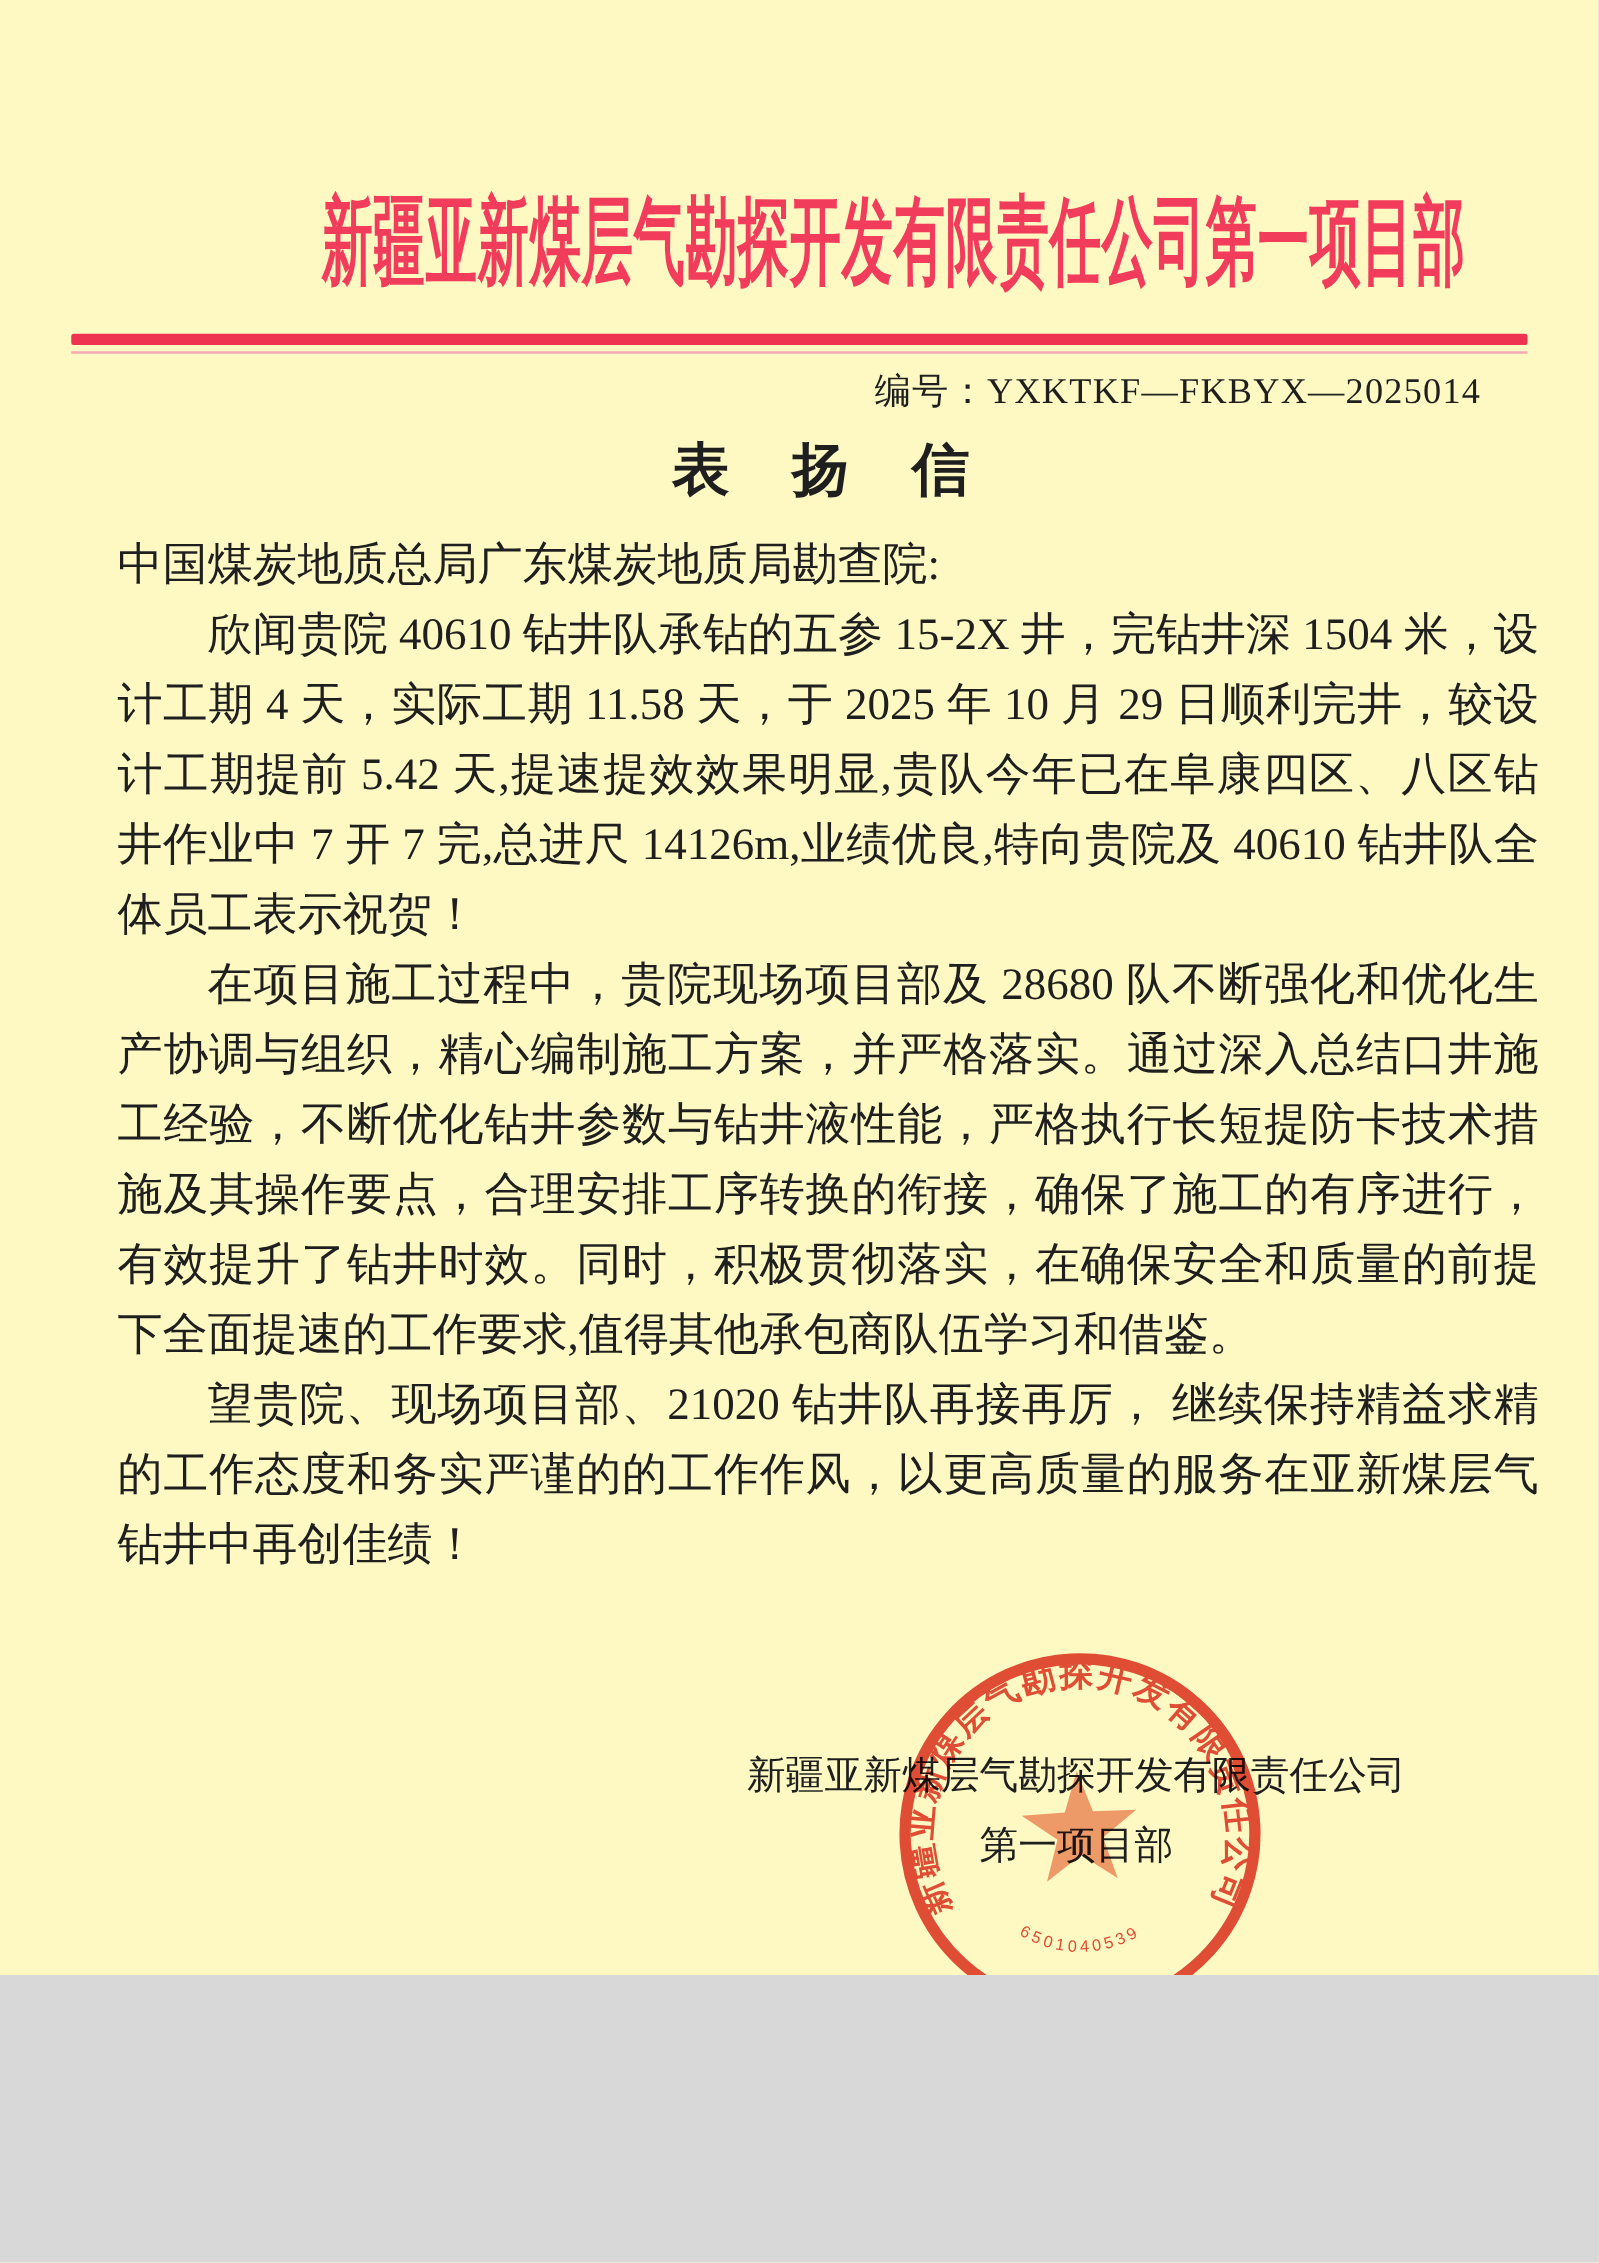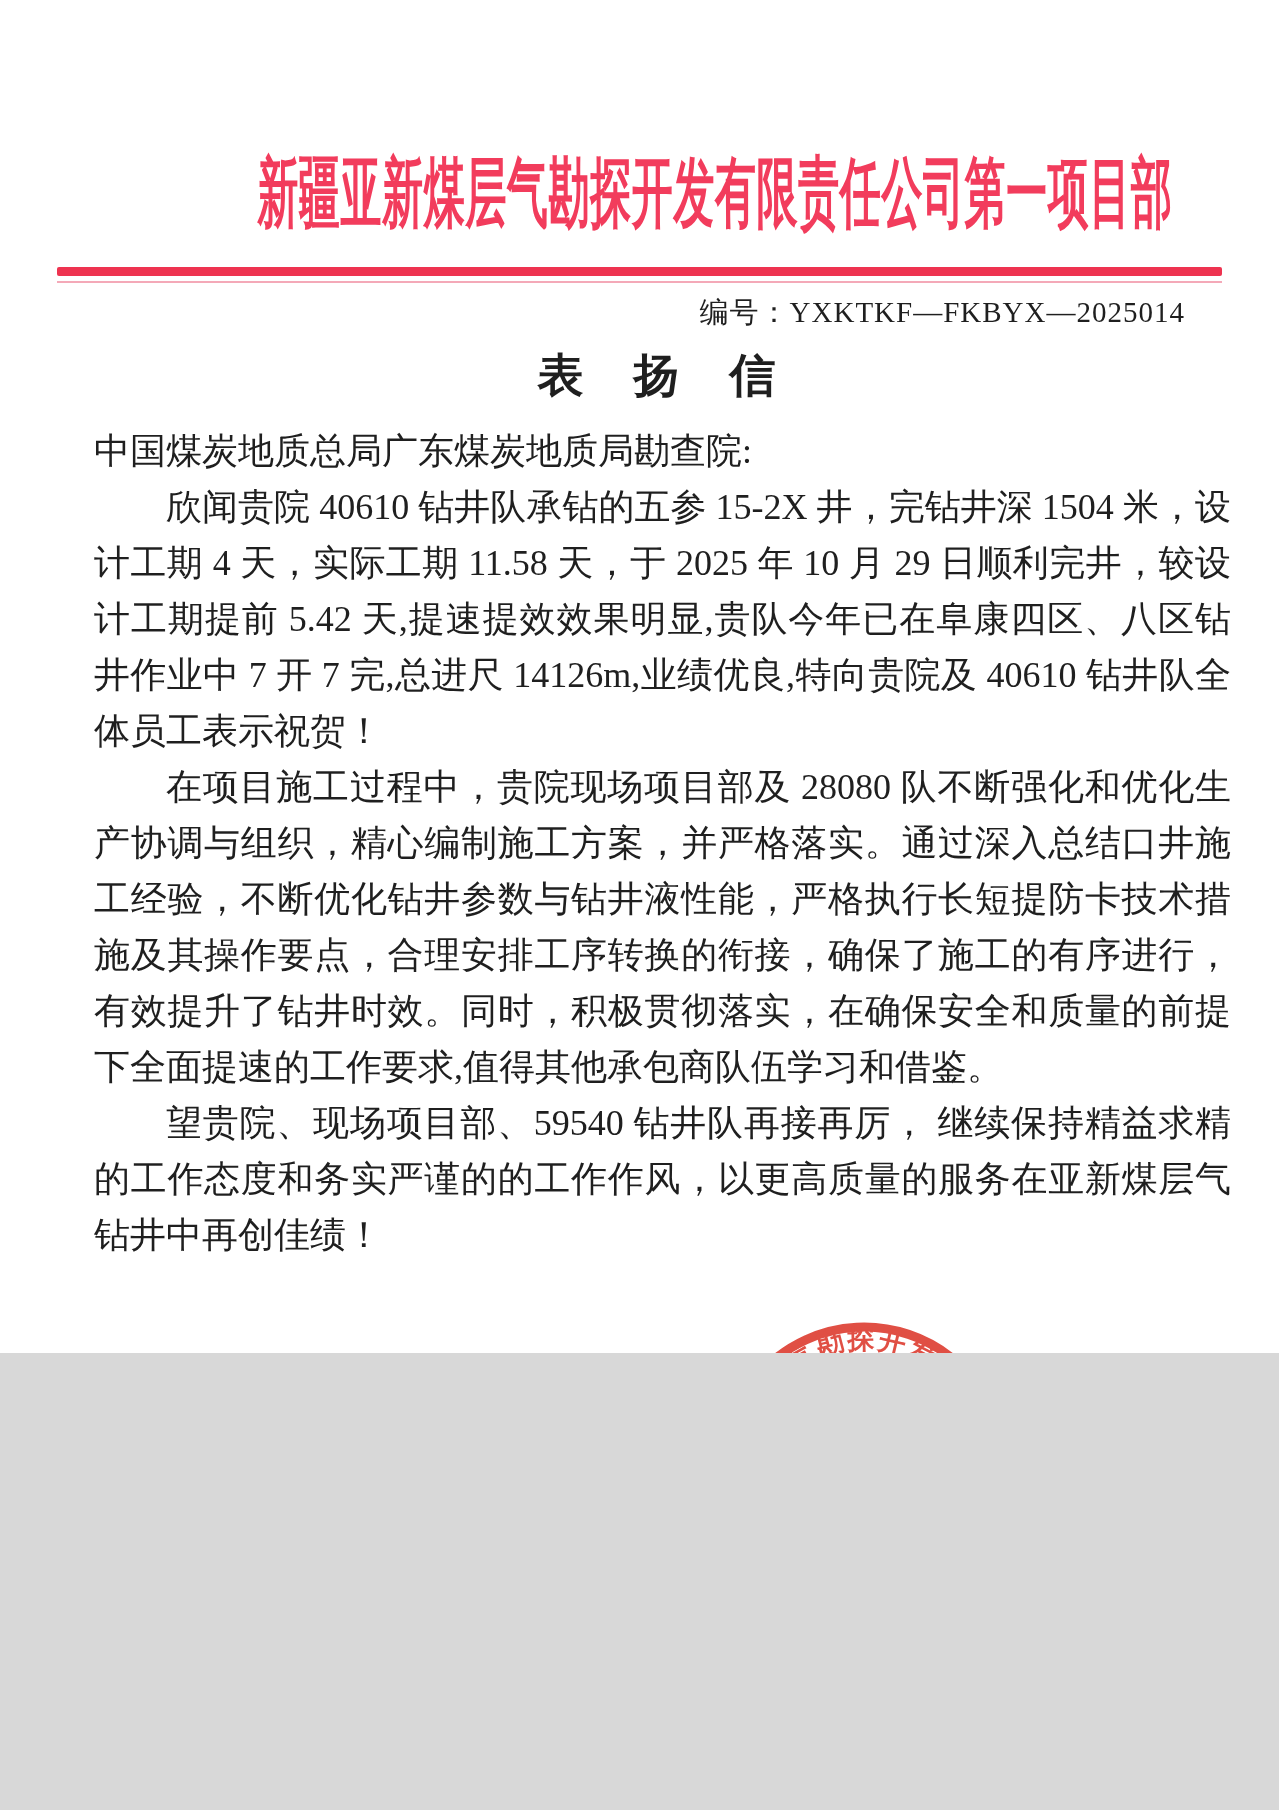--- a/index.html
+++ b/index.html
@@ -1,20 +1,20 @@
 <!DOCTYPE html>
 <html lang="zh"><head>
 <meta charset="utf-8">
 <style>
   html,body{margin:0;padding:0;background:#d8d8d8;}
   .page{
     position:relative;
-    width:1279px;height:1353px;
+    width:1279px;height:1580px;
     margin:0 auto;
-    background:#ffffff;
+    background:#fef9c3;
     overflow:hidden;
     color:#1f1f1f;
     font-family:"Liberation Serif","DejaVu Serif",serif;
   }
   
   .header-wrap{padding-top:150px;text-align:center;white-space:nowrap;}
   .header-title{
     display:inline-block;
     font-family:"Liberation Sans","DejaVu Sans",sans-serif;
     font-weight:bold;
@@ -117,22 +117,22 @@
 
   <div class="doc-number">
     <span>编号：</span><span>YXKTKF—FKBYX—2025014</span>
   </div>
 
   <h1 class="letter-title">表　扬　信</h1>
 
   <div class="body-block">
     <p class="salutation">中国煤炭地质总局广东煤炭地质局勘查院:</p>
     <p class="body-para">欣闻贵院 40610 钻井队承钻的五参 15-2X 井，完钻井深 1504 米，设计工期 4 天，实际工期 11.58 天，于 2025 年 10 月 29 日顺利完井，较设计工期提前 5.42 天,提速提效效果明显,贵队今年已在阜康四区、八区钻井作业中 7 开 7 完,总进尺 14126m,业绩优良,特向贵院及 40610 钻井队全体员工表示祝贺！</p>
-    <p class="body-para">在项目施工过程中，贵院现场项目部及 28080 队不断强化和优化生产协调与组织，精心编制施工方案，并严格落实。通过深入总结口井施工经验，不断优化钻井参数与钻井液性能，严格执行长短提防卡技术措施及其操作要点，合理安排工序转换的衔接，确保了施工的有序进行，有效提升了钻井时效。同时，积极贯彻落实，在确保安全和质量的前提下全面提速的工作要求,值得其他承包商队伍学习和借鉴。</p>
-    <p class="body-para">望贵院、现场项目部、59540 钻井队再接再厉， 继续保持精益求精的工作态度和务实严谨的的工作作风，以更高质量的服务在亚新煤层气钻井中再创佳绩！</p>
+    <p class="body-para">在项目施工过程中，贵院现场项目部及 28680 队不断强化和优化生产协调与组织，精心编制施工方案，并严格落实。通过深入总结口井施工经验，不断优化钻井参数与钻井液性能，严格执行长短提防卡技术措施及其操作要点，合理安排工序转换的衔接，确保了施工的有序进行，有效提升了钻井时效。同时，积极贯彻落实，在确保安全和质量的前提下全面提速的工作要求,值得其他承包商队伍学习和借鉴。</p>
+    <p class="body-para">望贵院、现场项目部、21020 钻井队再接再厉， 继续保持精益求精的工作态度和务实严谨的的工作作风，以更高质量的服务在亚新煤层气钻井中再创佳绩！</p>
   </div>
 
   <div class="signature">
     <div>新疆亚新煤层气勘探开发有限责任公司</div>
     <div>第一项目部</div>
   </div>
 
   <svg class="stamp" viewBox="0 0 300 300" xmlns="http://www.w3.org/2000/svg">
     <defs>
       <path id="stampArcTop" d="M 47.8 209 A 118 118 0 1 1 252.2 209" fill="none"></path>

